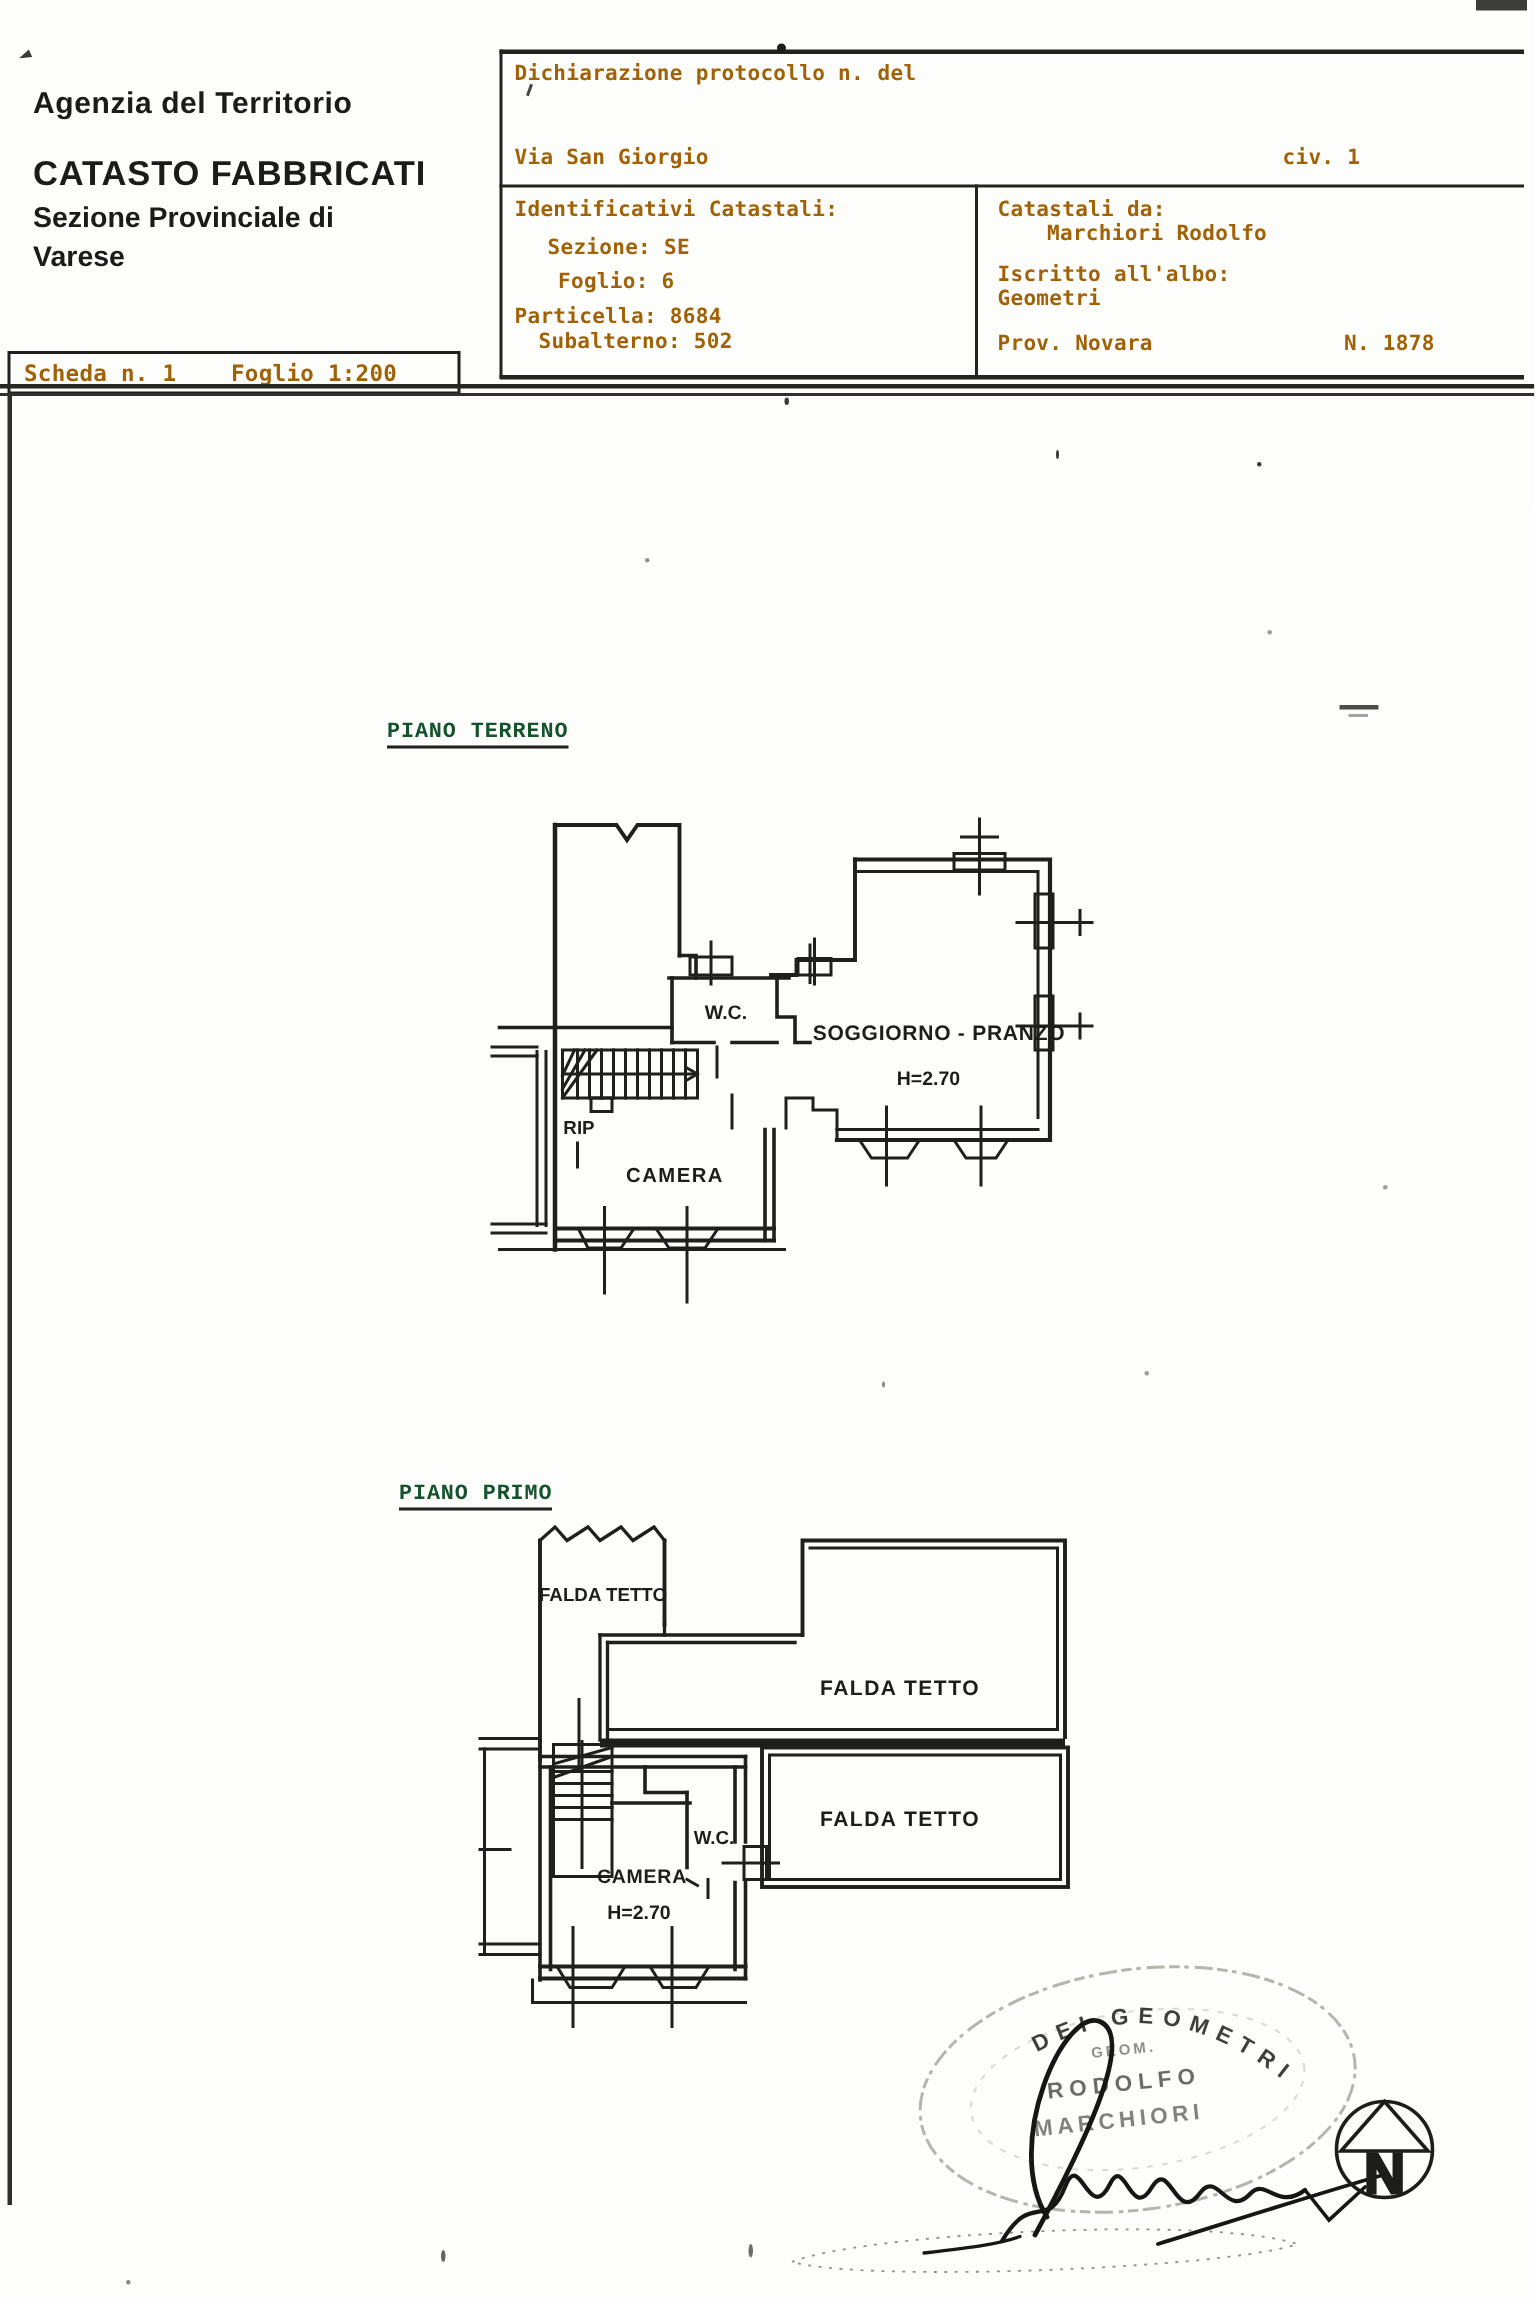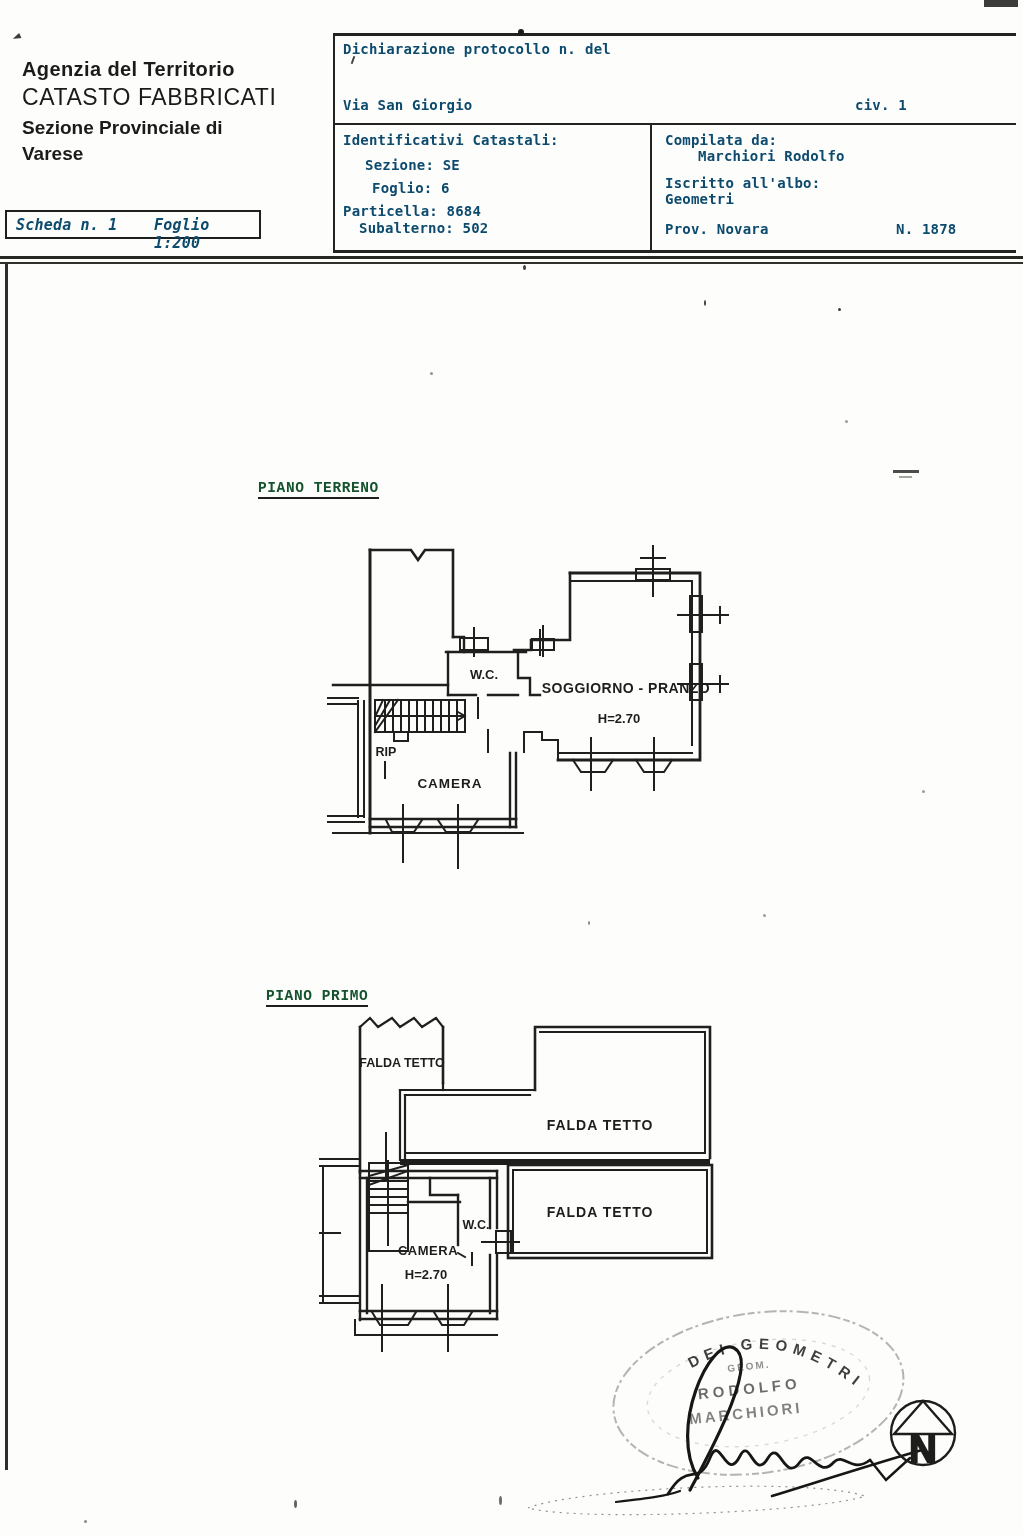--- a/index.html
+++ b/index.html
@@ -2,31 +2,31 @@
 <html><head>
 <meta charset="utf-8">
 <style>
   html,body{margin:0;padding:0;background:#ffffff;}
   #page{
     position:relative;width:1023px;height:1535px;overflow:hidden;
     background:#fdfdfb;
     font-family:"Liberation Sans",sans-serif;color:#1e1e1c;
   }
   .abs{position:absolute;}
-  .mono{font-family:"DejaVu Sans Mono",monospace;font-weight:bold;color:#0c4a6e;letter-spacing:.2px;}
+  .mono{font-family:"DejaVu Sans Mono",monospace;font-weight:bold;color:#a16207;letter-spacing:.2px;}
   .tw14{font-size:14px;line-height:16px;}
   .tw15{font-size:15px;}
   
   #agency{left:22px;top:58px;width:292px;text-align:left;color:#1b1b19;}
   #agency .l1{font-size:20px;font-weight:bold;letter-spacing:.4px;}
-  #agency .l2{font-size:23px;font-weight:normal;letter-spacing:.6px;margin-top:3px;}
+  #agency .l2{font-size:23px;font-weight:bold;letter-spacing:.6px;margin-top:21px;}
   #agency .l3{font-size:19px;font-weight:bold;margin-top:6px;}
   #agency .l4{font-size:19px;font-weight:bold;margin-top:4px;}
   
-  #scheda-box{left:5px;top:210px;width:256px;height:29px;border:2.5px solid #1f1f1d;box-sizing:border-box;font-style:italic;}
+  #scheda-box{left:5px;top:234px;width:302px;height:29px;border:2.5px solid #1f1f1d;box-sizing:border-box;}
   #scheda-box .num{position:absolute;left:9px;top:4px;}
   #scheda-box .scala{position:absolute;left:147px;top:4px;}
   
   .hline{background:#23231f;}
   .vline{background:#23231f;}
   
   .rule1{left:0;top:256px;width:1023px;height:3px;background:#262622;}
   .rule2{left:0;top:262px;width:1023px;height:2px;background:#30302c;}
   
   #page-border-left{left:5px;top:263px;width:3px;height:1207px;background:#2e2e2a;}
@@ -83,21 +83,21 @@
   <div class="abs hline" style="left:333px;top:123px;width:683px;height:2px;"></div>
   <div class="abs vline" style="left:650px;top:123px;width:2px;height:129px;"></div>
   <div class="abs hline" style="left:333px;top:250px;width:683px;height:2.5px;"></div>
 
   <div class="abs mono tw14" style="left:343px;top:132px;">Identificativi Catastali:</div>
   <div class="abs mono tw14" style="left:365px;top:157px;">Sezione: SE</div>
   <div class="abs mono tw14" style="left:372px;top:180px;">Foglio: 6</div>
   <div class="abs mono tw14" style="left:343px;top:203px;">Particella: 8684</div>
   <div class="abs mono tw14" style="left:343px;top:220px;margin-left:16px;">Subalterno: 502</div>
 
-  <div class="abs mono tw14" style="left:665px;top:132px;">Compilata da:</div>
+  <div class="abs mono tw14" style="left:665px;top:132px;">Catastali da:</div>
   <div class="abs mono tw14" style="left:665px;top:148px;padding-left:33px;">Marchiori Rodolfo</div>
   <div class="abs mono tw14" style="left:665px;top:175px;">Iscritto all'albo:</div>
   <div class="abs mono tw14" style="left:665px;top:191px;">Geometri</div>
   <div class="abs mono tw14" style="left:665px;top:221px;">Prov. Novara</div>
   <div class="abs mono tw14" style="left:896px;top:221px;">N. 1878</div>
 
   <div class="abs rule1"></div>
   <div class="abs rule2"></div>
   <div class="abs" id="page-border-left"></div>
 

